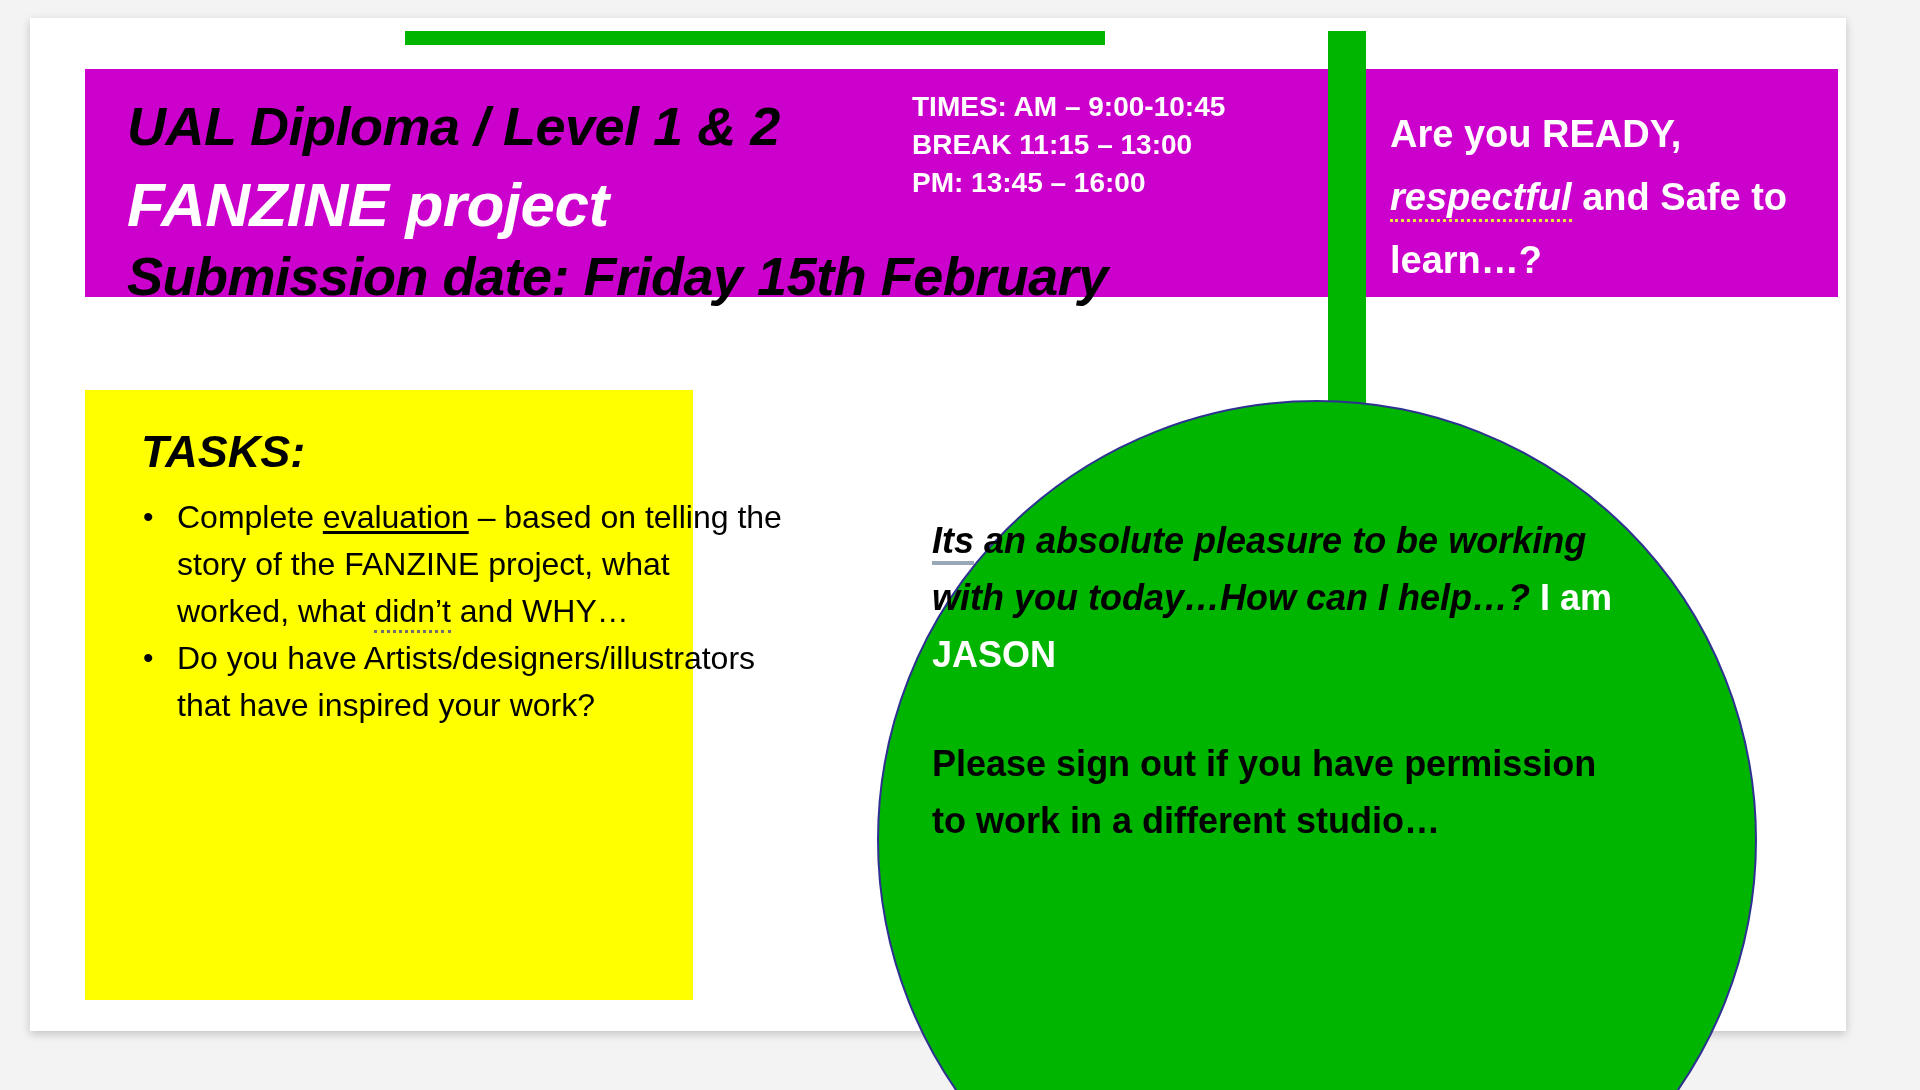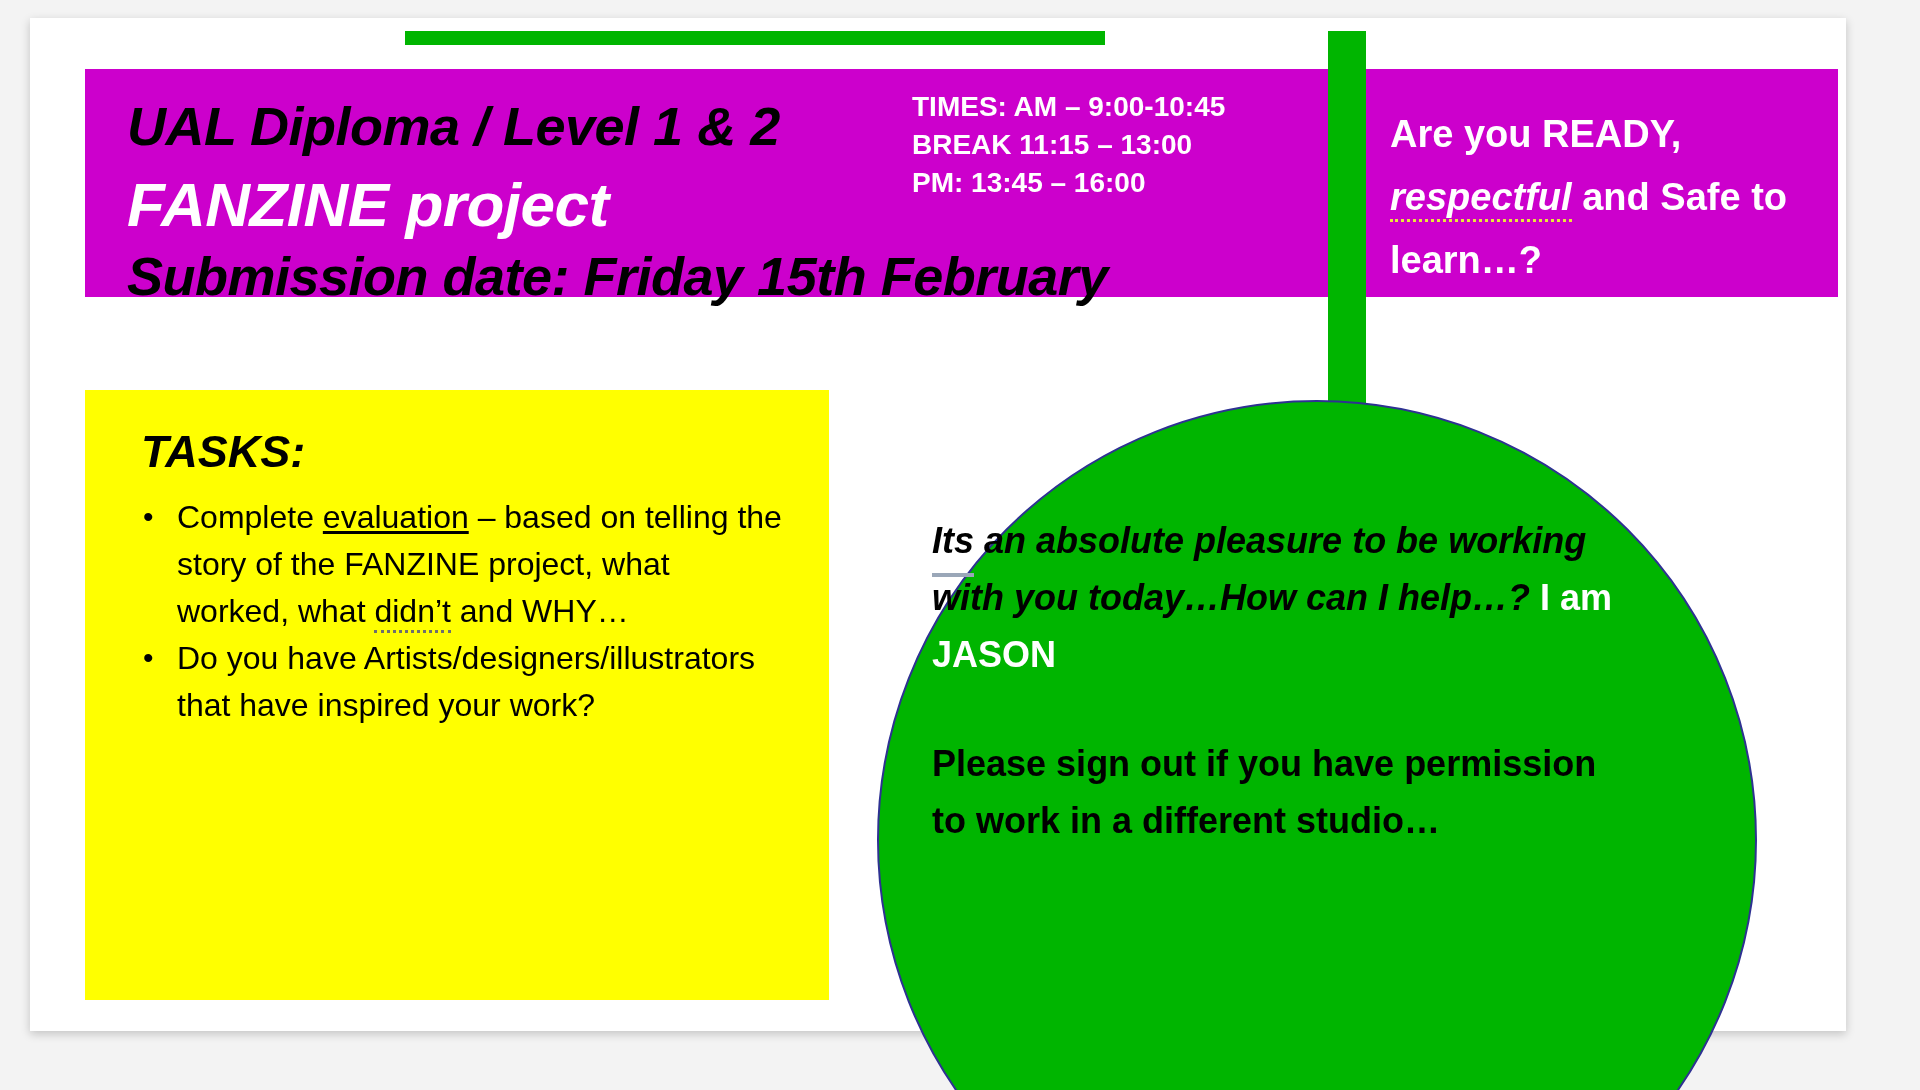--- a/index.html
+++ b/index.html
@@ -124,21 +124,21 @@
     border-bottom: 3px dotted #e8e83a;
     padding-bottom: 1px;
     font-style: italic;
   }
 
   
   .tasks-box {
     position: absolute;
     left: 85px;
     top: 390px;
-    width: 744px;
+    width: 608px;
     height: 610px;
     background: #ffff00;
     z-index: 4;
   }
   .tasks-heading {
     position: absolute;
     left: 56px;
     top: 36px;
     font-size: 45px;
     font-weight: bold;
@@ -205,21 +205,21 @@
     line-height: 57px;
     font-weight: bold;
     font-style: italic;
   }
   .circle-para-1 .jason {
     font-style: normal;
     color: #ffffff;
   }
   .grammar-underline {
     border-bottom: 4px solid #9aa7b8;
-    padding-bottom: 12px;
+    padding-bottom: 0px;
   }
   .circle-para-2 {
     margin-top: 52px;
     font-size: 36px;
     line-height: 57px;
     font-weight: bold;
     font-style: normal;
   }
 </style>
 </head>

